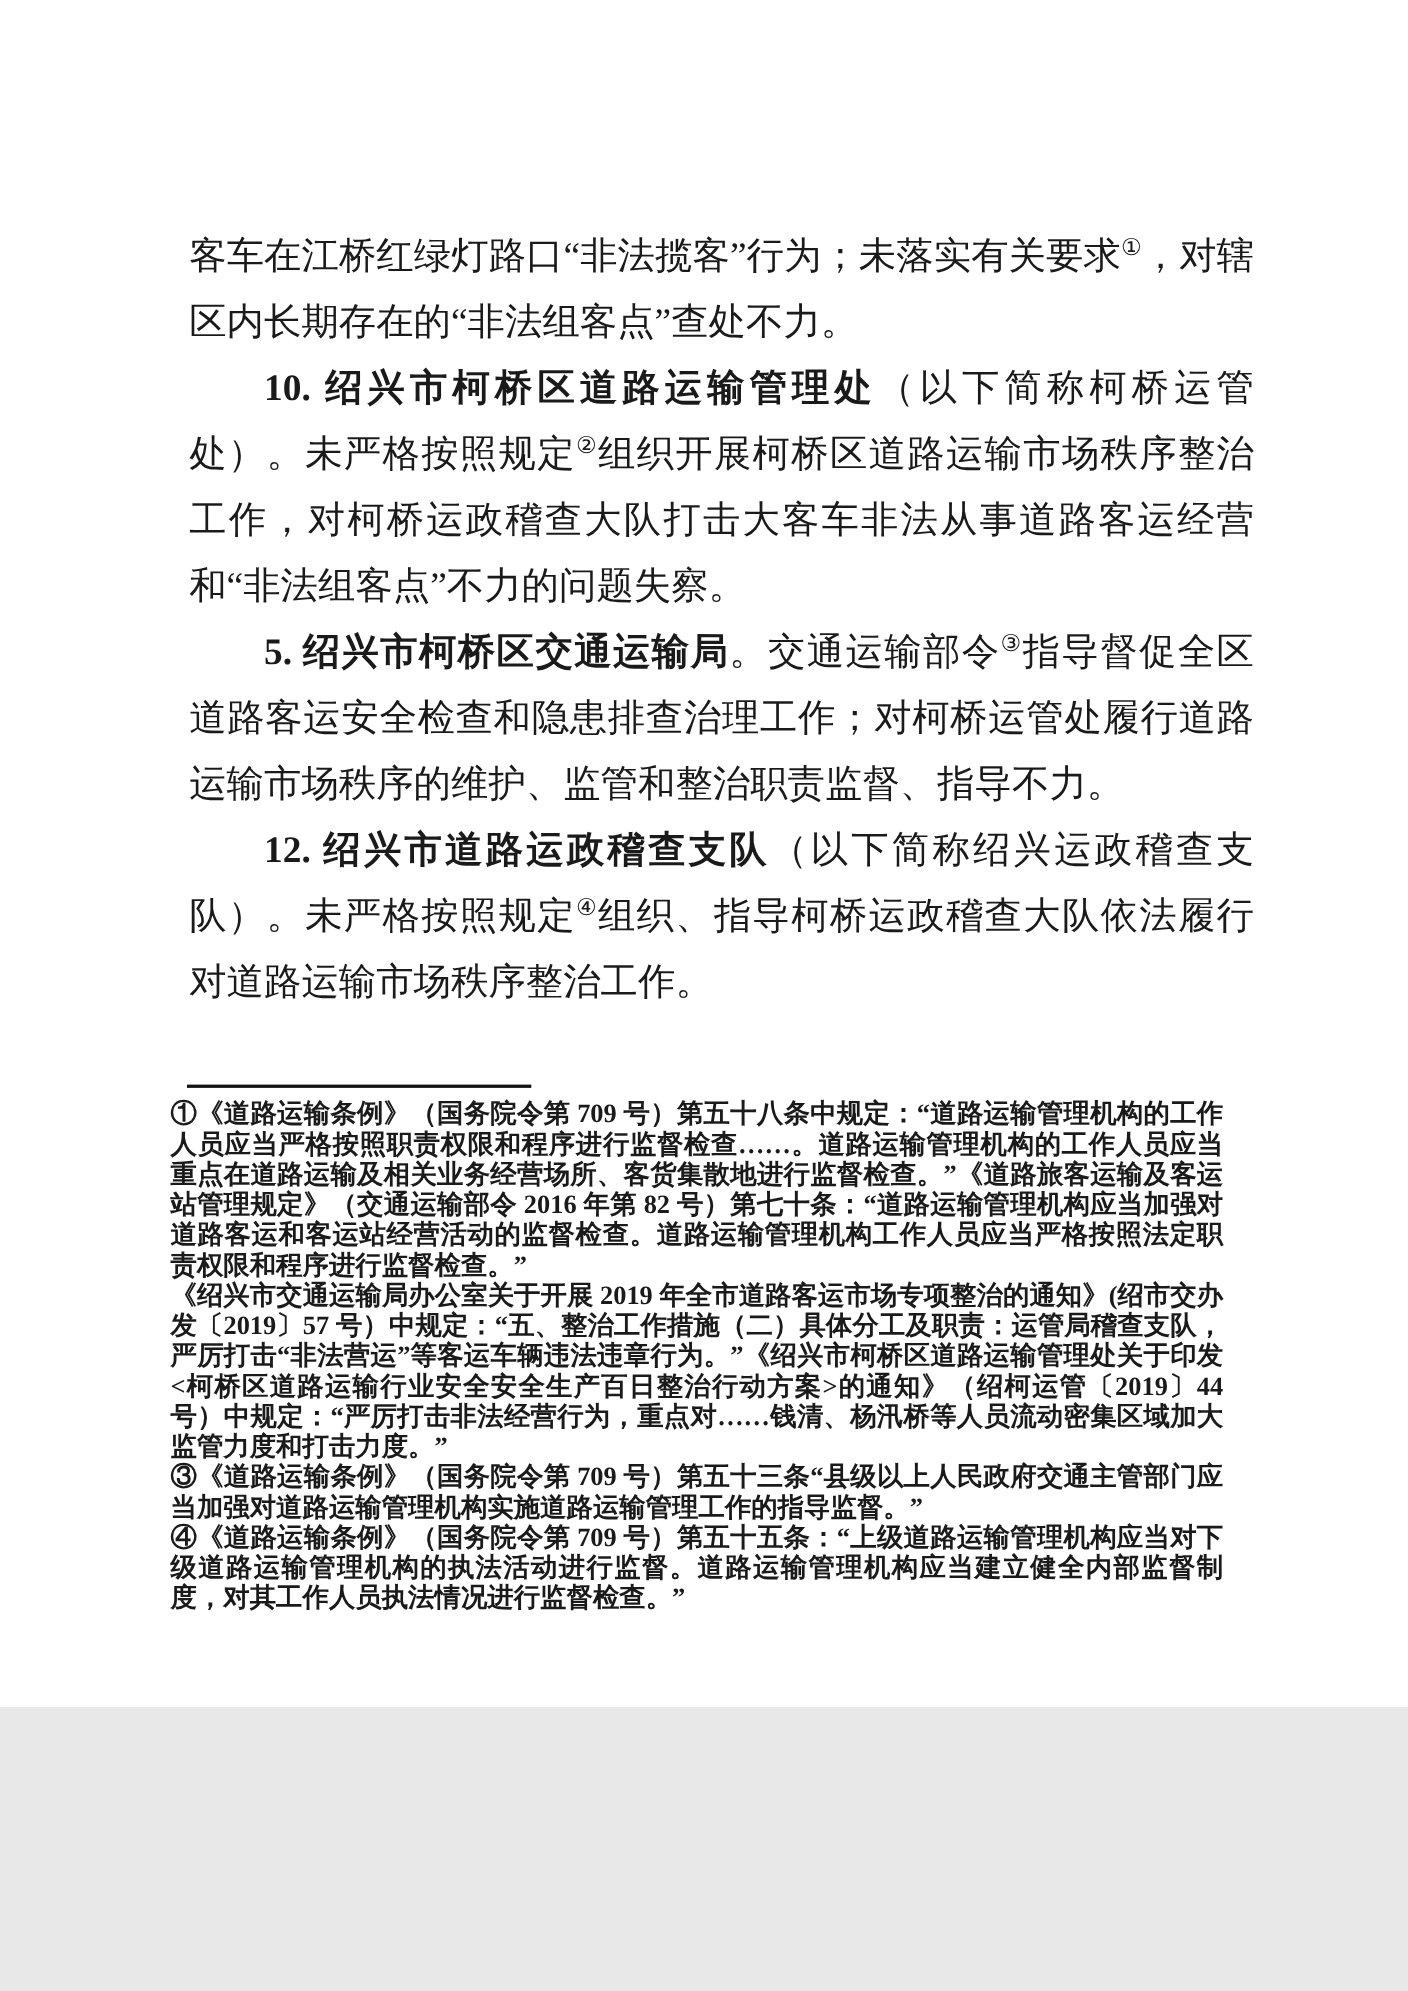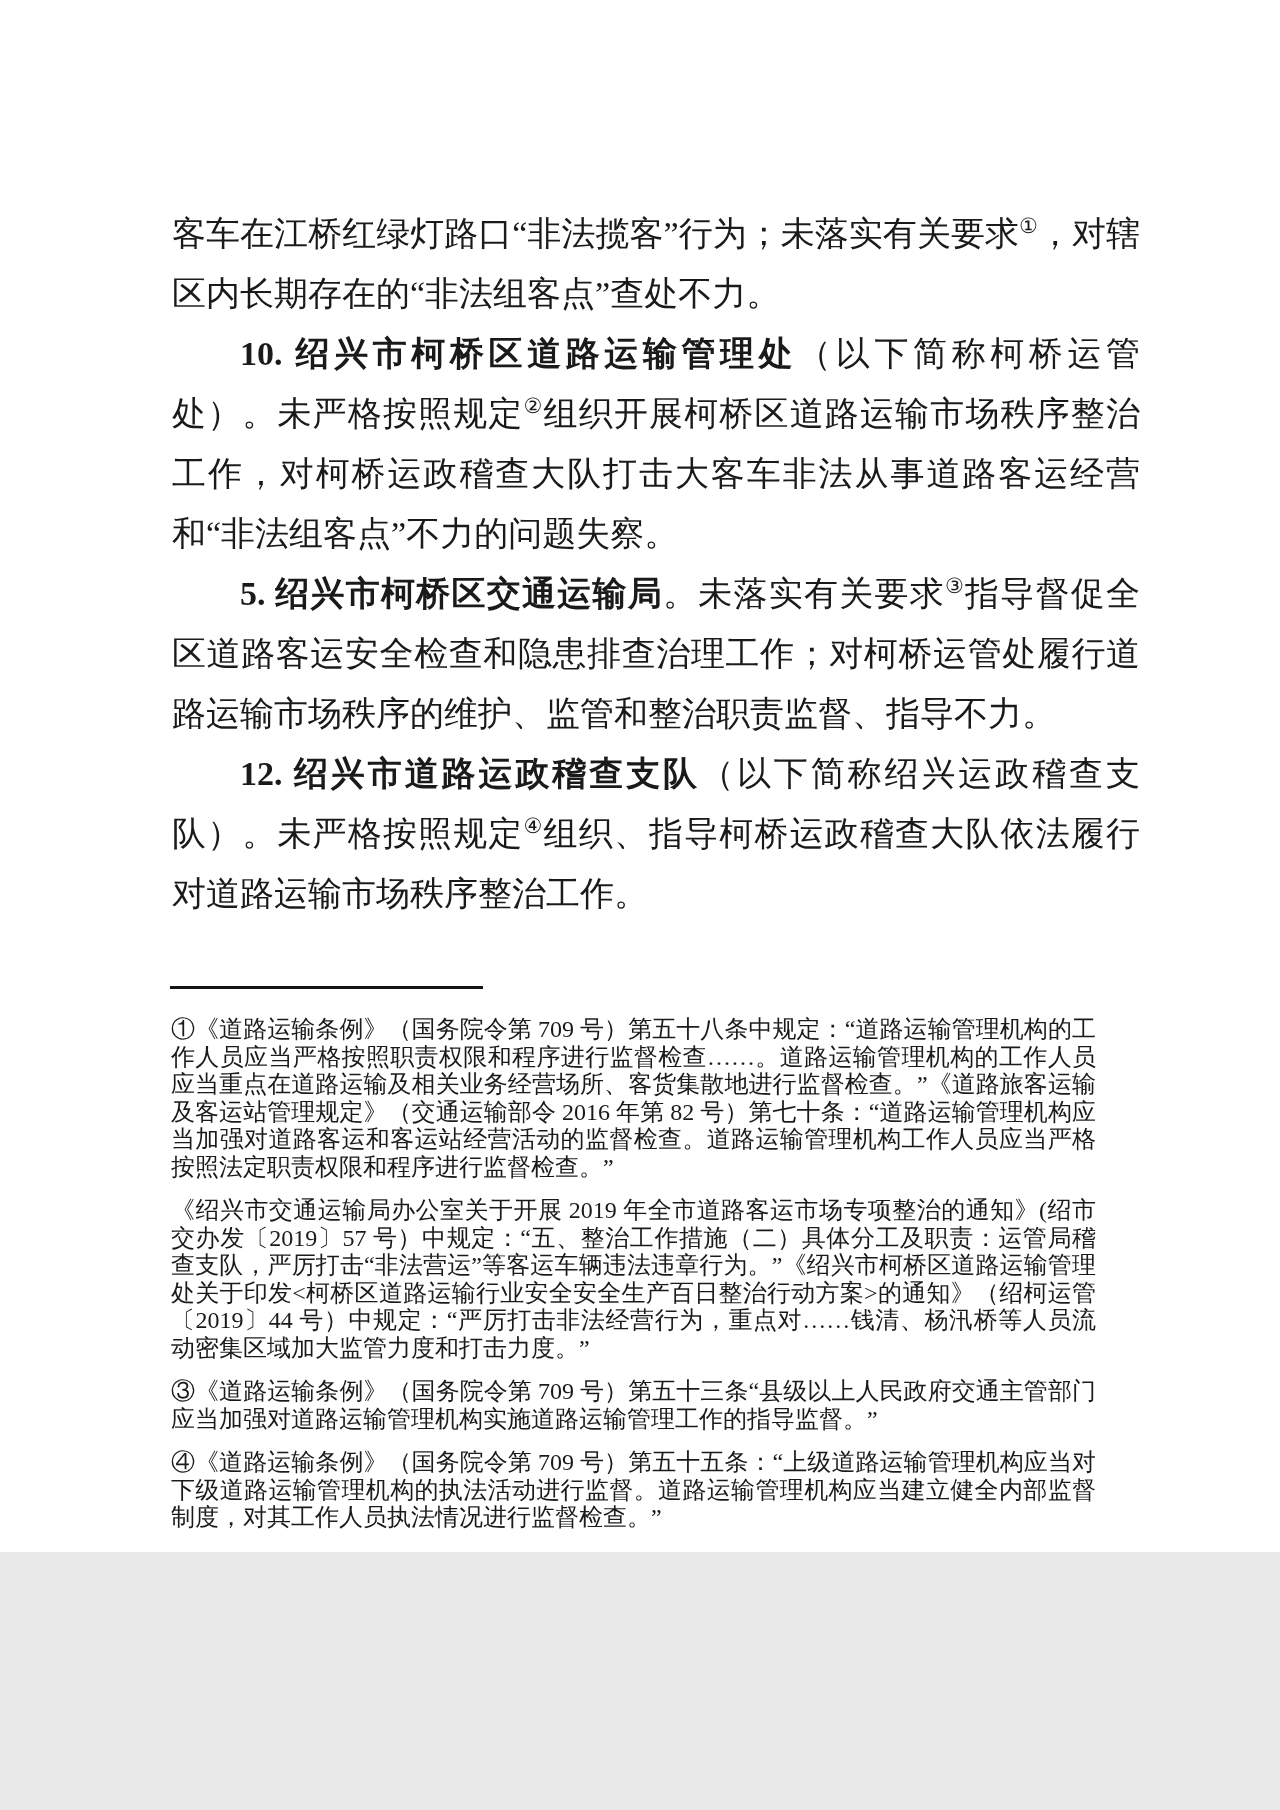--- a/index.html
+++ b/index.html
@@ -54,42 +54,43 @@
   .footnotes {
     position: absolute;
     left: 155px;
     top: 1000px;
     width: 957px;
     font-size: 24px;
     line-height: 27.5px;
     text-align: justify;
   }
   .footnotes p {
-    margin: 16px;
+    margin: 0;
     padding: 0;
+    font-weight: bold;
   }
   .page-number {
     position: absolute;
     left: 0;
     top: 1552px;
     width: 100%;
     text-align: center;
     font-size: 25px;
     color: #1d4ed8;
     font-family: "Liberation Sans", "DejaVu Sans", sans-serif;
   }
 </style>
 </head>
 <body>
 
 <div class="page">
   <main class="body-text">
       <p><span class="run-normal">客车在江桥红绿灯路口“非法揽客”行为；未落实有关要求</span><span class="run-sup">①</span><span class="run-normal">，对辖区内长期存在的“非法组客点”查处不力。</span></p>
       <p class="indent"><span class="run-bold">10. 绍兴市柯桥区道路运输管理处</span><span class="run-normal">（以下简称柯桥运管处）。未严格按照规定</span><span class="run-sup">②</span><span class="run-normal">组织开展柯桥区道路运输市场秩序整治工作，对柯桥运政稽查大队打击大客车非法从事道路客运经营和“非法组客点”不力的问题失察。</span></p>
-      <p class="indent"><span class="run-bold">5. 绍兴市柯桥区交通运输局</span><span class="run-normal">。未落实有关要求</span><span class="run-sup">③</span><span class="run-normal">指导督促全区道路客运安全检查和隐患排查治理工作；对柯桥运管处履行道路运输市场秩序的维护、监管和整治职责监督、指导不力。</span></p>
+      <p class="indent"><span class="run-bold">5. 绍兴市柯桥区交通运输局</span><span class="run-normal">。交通运输部令</span><span class="run-sup">③</span><span class="run-normal">指导督促全区道路客运安全检查和隐患排查治理工作；对柯桥运管处履行道路运输市场秩序的维护、监管和整治职责监督、指导不力。</span></p>
       <p class="indent"><span class="run-bold">12. 绍兴市道路运政稽查支队</span><span class="run-normal">（以下简称绍兴运政稽查支队）。未严格按照规定</span><span class="run-sup">④</span><span class="run-normal">组织、指导柯桥运政稽查大队依法履行对道路运输市场秩序整治工作。</span></p>
     </main>
   <hr class="footnote-divider">
   <section class="footnotes">
       <p><span>①</span><span>《道路运输条例》（国务院令第 709 号）第五十八条中规定：“道路运输管理机构的工作人员应当严格按照职责权限和程序进行监督检查……。道路运输管理机构的工作人员应当重点在道路运输及相关业务经营场所、客货集散地进行监督检查。”《道路旅客运输及客运站管理规定》（交通运输部令 2016 年第 82 号）第七十条：“道路运输管理机构应当加强对道路客运和客运站经营活动的监督检查。道路运输管理机构工作人员应当严格按照法定职责权限和程序进行监督检查。”</span></p>
       <p><span>《绍兴市交通运输局办公室关于开展 2019 年全市道路客运市场专项整治的通知》(绍市交办发〔2019〕57 号）中规定：“五、整治工作措施（二）具体分工及职责：运管局稽查支队，严厉打击“非法营运”等客运车辆违法违章行为。”《绍兴市柯桥区道路运输管理处关于印发&lt;柯桥区道路运输行业安全安全生产百日整治行动方案&gt;的通知》（绍柯运管〔2019〕44 号）中规定：“严厉打击非法经营行为，重点对……钱清、杨汛桥等人员流动密集区域加大监管力度和打击力度。”</span></p>
       <p><span>③</span><span>《道路运输条例》（国务院令第 709 号）第五十三条“县级以上人民政府交通主管部门应当加强对道路运输管理机构实施道路运输管理工作的指导监督。”</span></p>
       <p><span>④</span><span>《道路运输条例》（国务院令第 709 号）第五十五条：“上级道路运输管理机构应当对下级道路运输管理机构的执法活动进行监督。道路运输管理机构应当建立健全内部监督制度，对其工作人员执法情况进行监督检查。”</span></p>
     </section>
   <div class="page-number">12</div>

